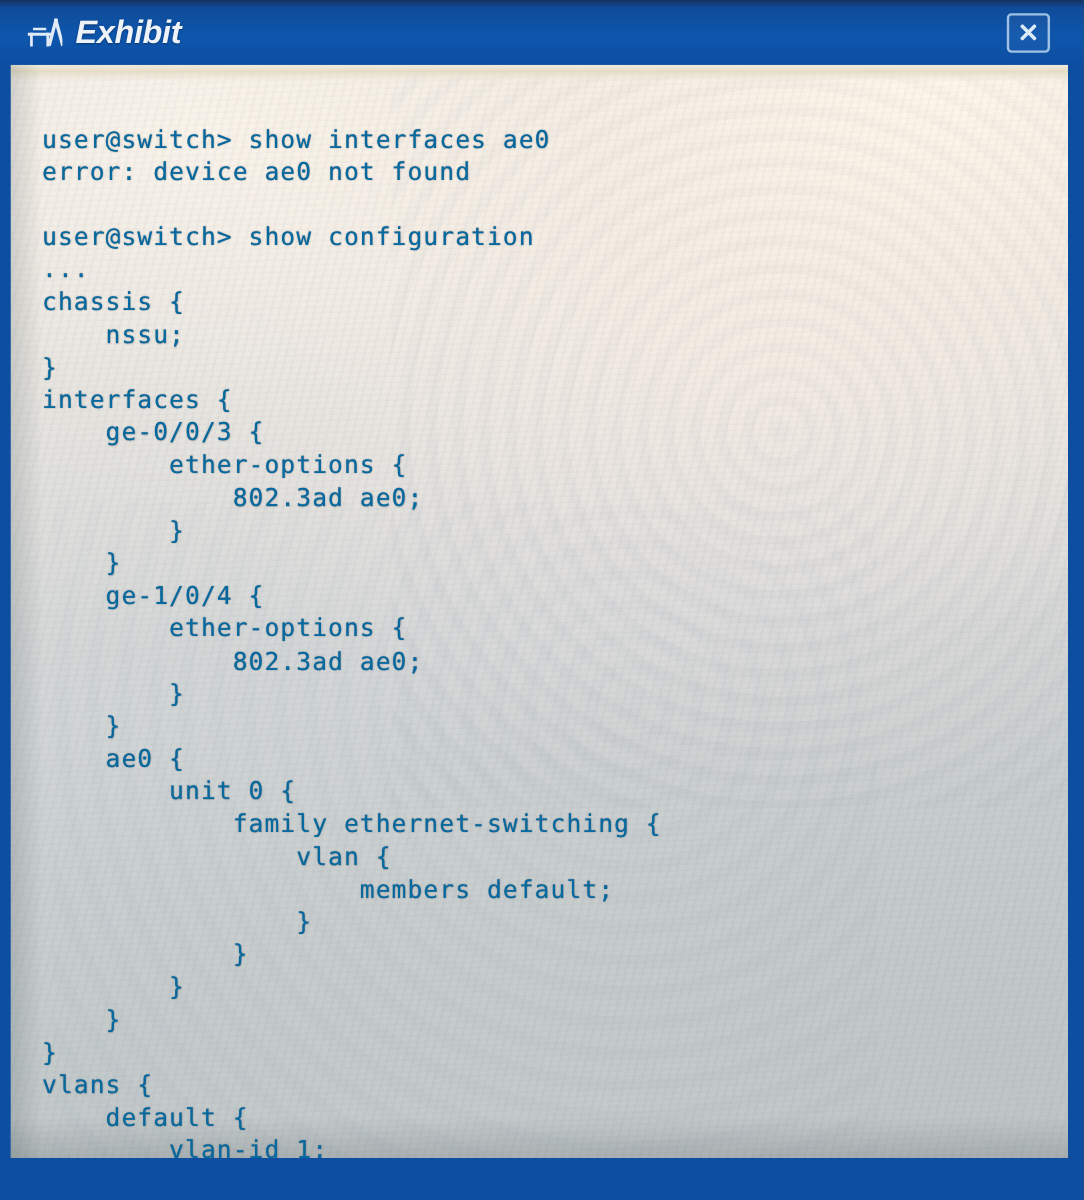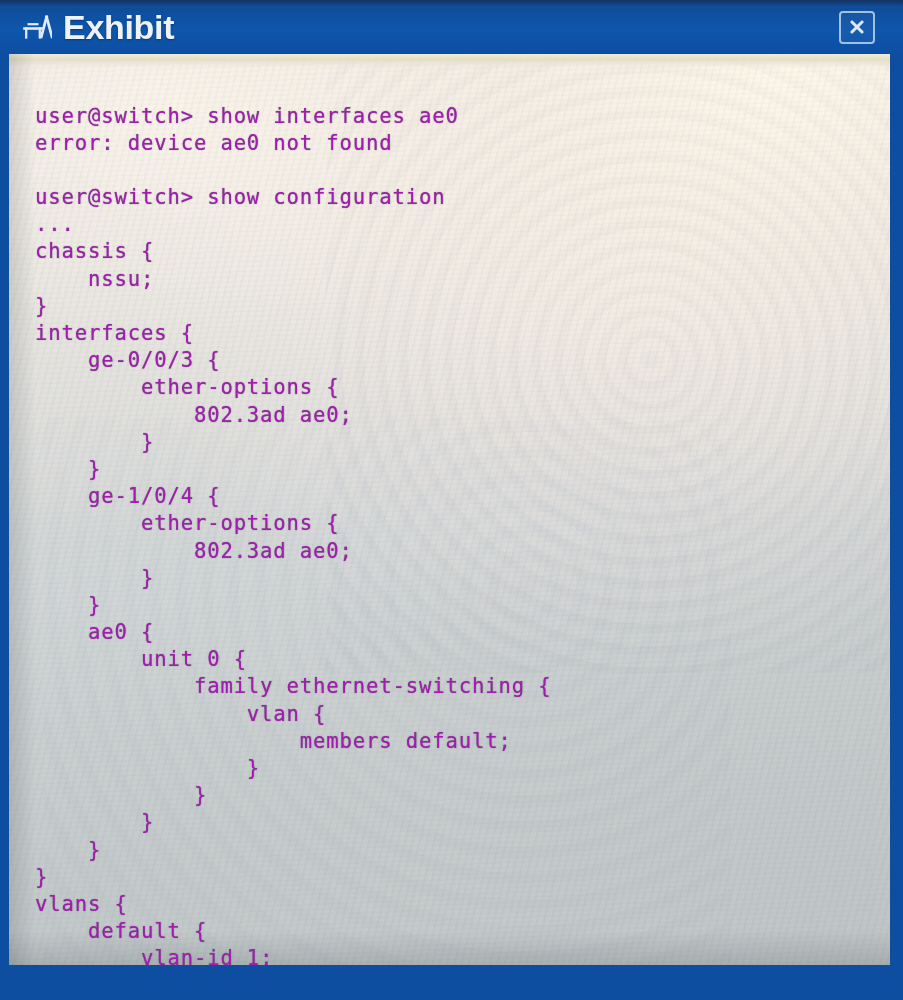--- a/index.html
+++ b/index.html
@@ -54,26 +54,27 @@
   }
   .exhibit-icon {
     width: 30px;
     height: 25px;
     display: block;
     flex: 0 0 auto;
     opacity: .96;
   }
   .title-text {
     color: #eef3f8;
-    font-size: 34px;
+    font-size: 27px;
     font-weight: 600;
     letter-spacing: -0.3px;
     line-height: 1;
     text-shadow: 0 1px 2px rgba(0,0,0,.35);
     white-space: nowrap;
+    font-style: italic;
   }
   .titlebar-spacer { flex: 1 1 auto; }
   .close-button {
     width: 32px;
     height: 29px;
     border: 2px solid #9fc2e4;
     border-radius: 4px;
     position: relative;
     background: rgba(255,255,255,.04);
     flex: 0 0 auto;
@@ -179,21 +180,21 @@
   .terminal {
     position: absolute;
     left: 26px;
     top: 28px;
     right: 8px;
     bottom: 0;
     font-family: "DejaVu Sans Mono", "Liberation Mono", monospace;
     font-size: 20.5px;
     line-height: 27.2px;
     letter-spacing: 0.9px;
-    color: #a21caf;
+    color: #0369a1;
     white-space: pre;
     z-index: 2;
     text-shadow: 0 0 1.1px rgba(60,64,72,.55), 0.4px 0.3px 0.9px rgba(120,126,136,.40);
   }
   .terminal .line {
     height: 27.2px;
     white-space: pre;
   }
   .terminal .line.blank { color: transparent; }
 </style>

